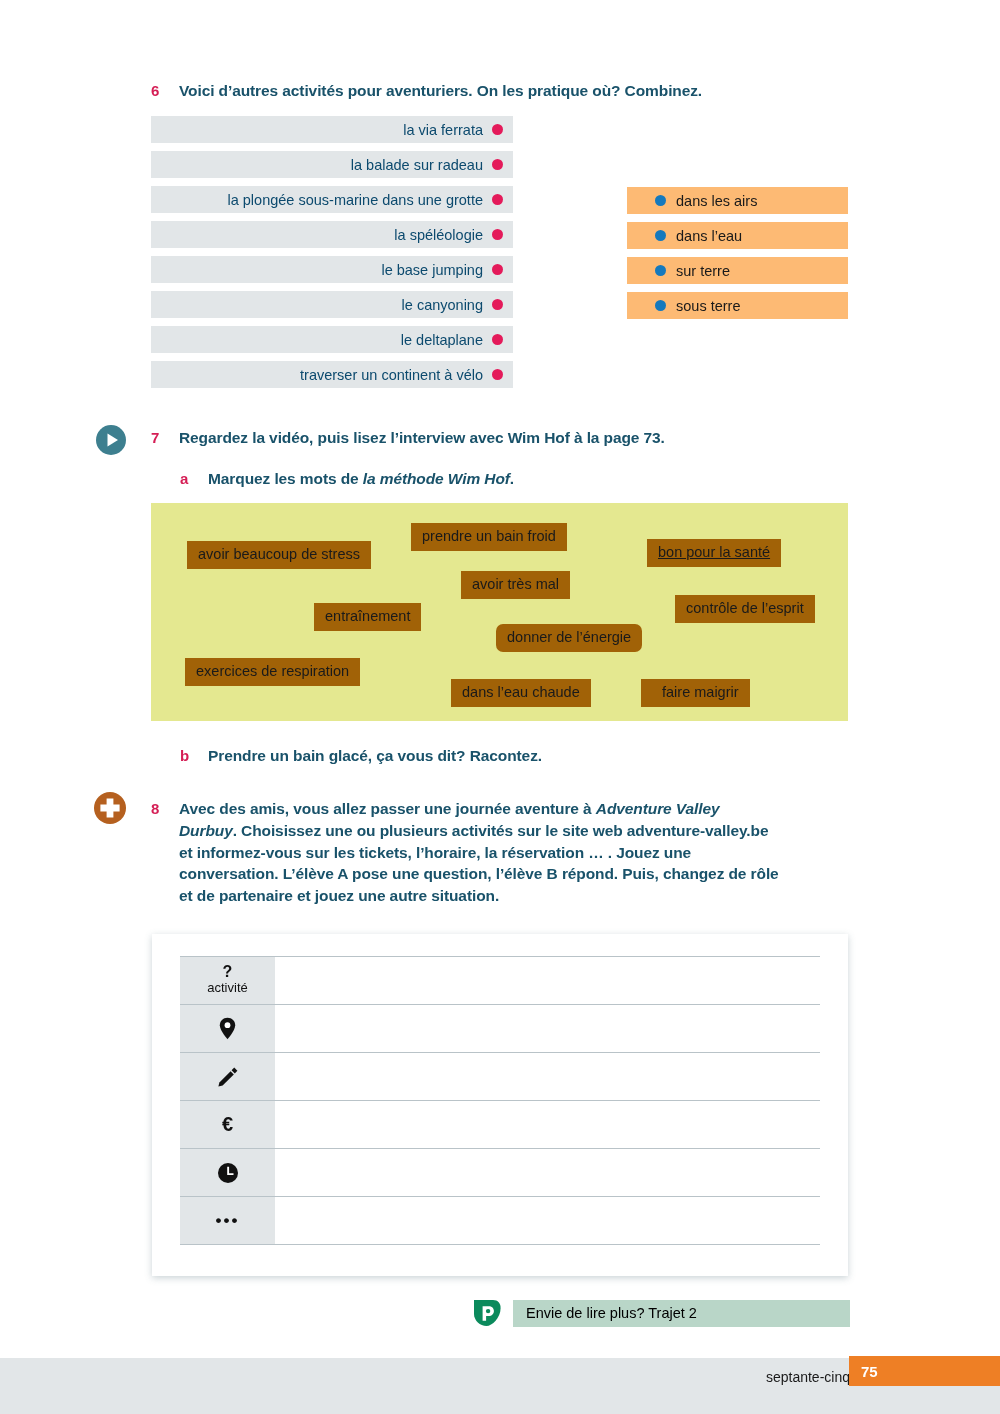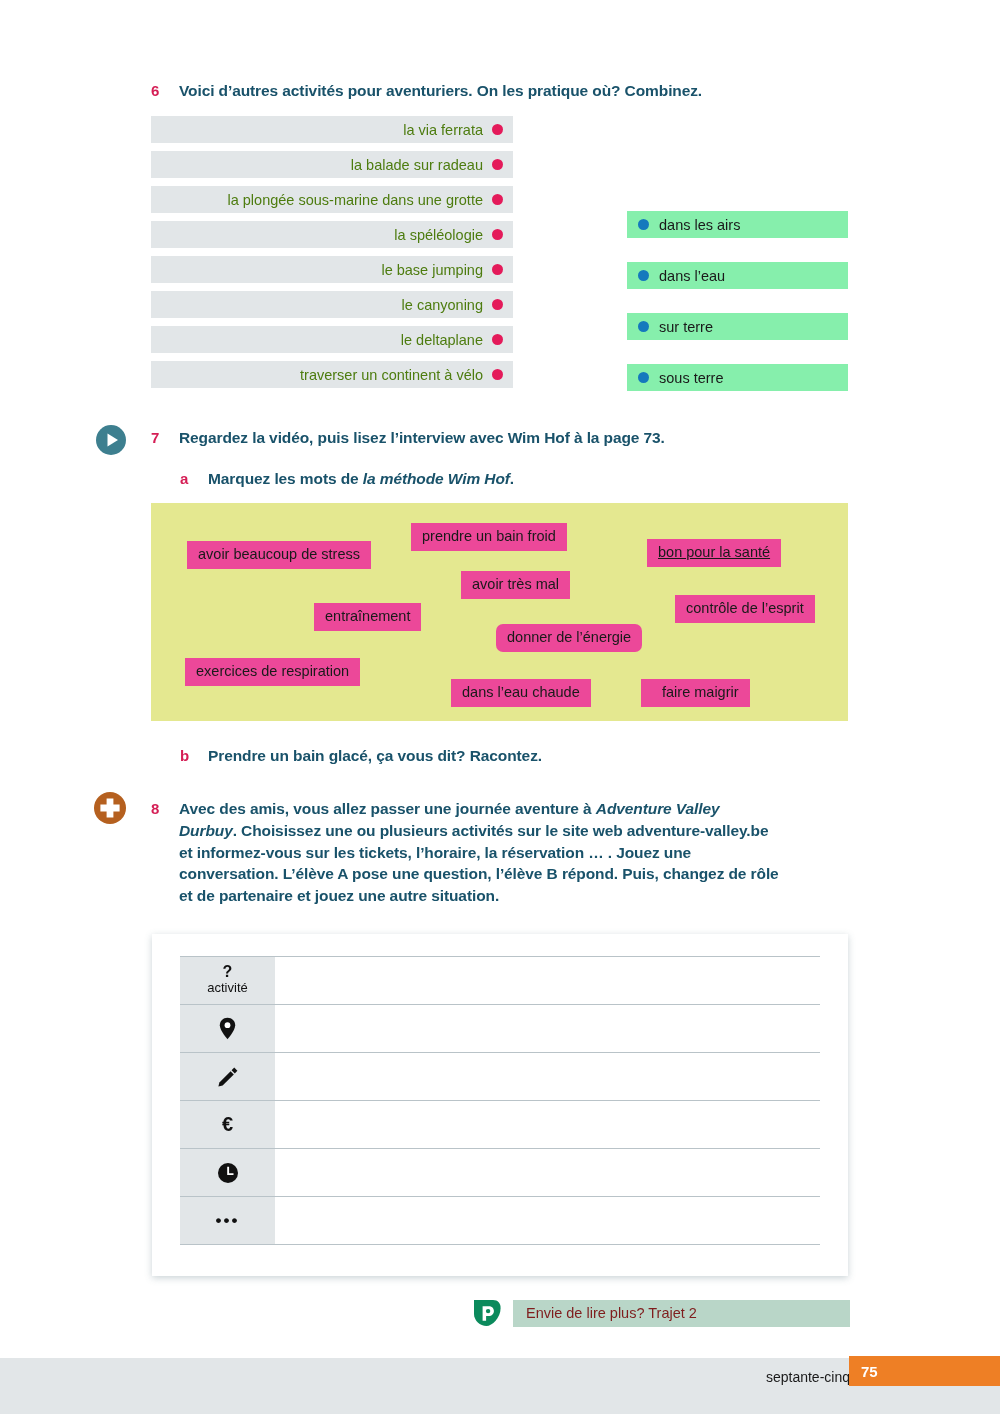--- a/index.html
+++ b/index.html
@@ -51,49 +51,48 @@
   }
   .row-l {
     background: #e2e6e8;
     height: 27px;
     margin-bottom: 8px;
     display: flex;
     align-items: center;
     justify-content: flex-end;
     padding-right: 10px;
     font-size: 14.5px;
-    color: #4d7c0f;
+    color: #0c4a6e;
   }
   .row-l .lbl { margin-right: 9px; }
   .dot {
     width: 11px; height: 11px;
     border-radius: 50%;
     flex: 0 0 11px;
     display: inline-block;
   }
   .dot-pink { background: #e41a5a; }
   .dot-blue { background: #1579bd; }
 
   .list-right {
     position: absolute;
     left: 627px;
     top: 187px;
     width: 221px;
   }
   .row-r {
-    background: #86efac;
+    background: #fdba74;
     height: 27px;
     margin-bottom: 8px;
     display: flex;
     align-items: center;
     justify-content: flex-start;
-    padding-left: 11px;
+    padding-left: 28px;
     font-size: 14.5px;
     color: #1a1a1a;
-    margin-top: 24px;
   }
   .row-r .lbl { margin-left: 10px; }
 
   
   .play-icon {
     position: absolute;
     left: 95px; top: 424px;
     width: 32px; height: 32px;
   }
   .plus-icon {
@@ -106,21 +105,21 @@
   .wordbank {
     position: absolute;
     left: 151px;
     top: 503px;
     width: 697px;
     height: 218px;
     background: #e4e890;
   }
   .chip {
     position: absolute;
-    background: #ec4899;
+    background: #a16207;
     font-size: 14.5px;
     color: #1a1a1a;
     padding: 5px 11px 6px 11px;
     white-space: nowrap;
     line-height: 17px;
   }
 
   
   .card {
     position: absolute;
@@ -171,21 +170,21 @@
   .banner-logo { width: 30px; height: 30px; flex: 0 0 30px; }
   .banner-bar {
     margin-left: 11px;
     width: 337px;
     height: 27px;
     background: #b9d6c8;
     display: flex;
     align-items: center;
     padding-left: 13px;
     font-size: 14.5px;
-    color: #7f1d1d;
+    color: #000000;
   }
 
   
   .bottom-strip {
     position: absolute;
     left: 0;
     top: 1358px;
     width: 1000px;
     height: 56px;
     background: #e2e6e8;

